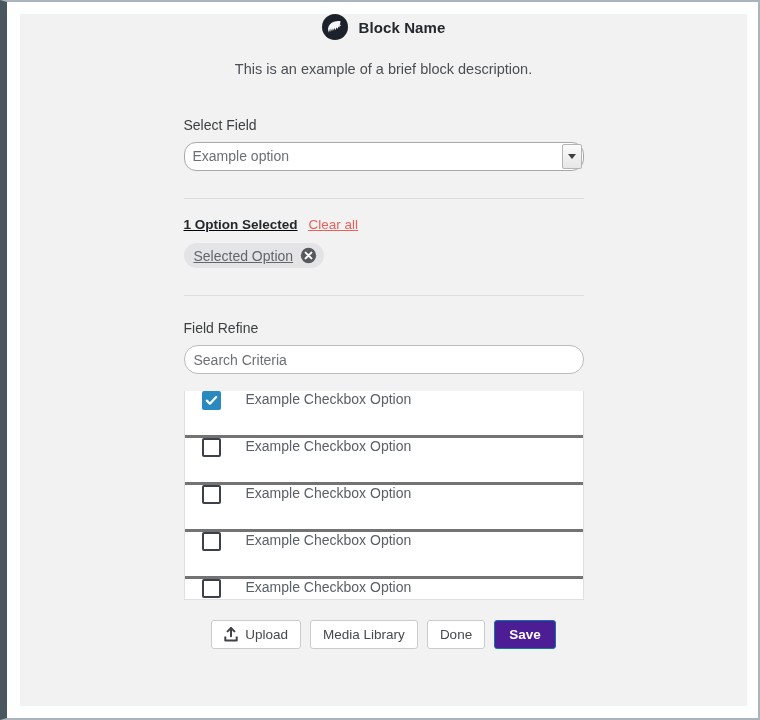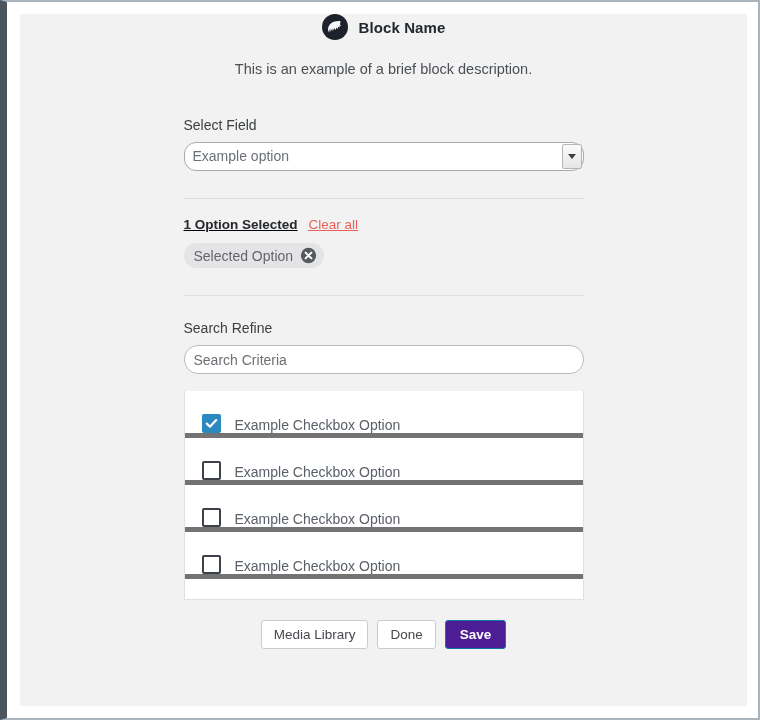--- a/index.html
+++ b/index.html
@@ -157,20 +157,21 @@
     gap: 7px;
     height: 25px;
     padding: 0 7px 0 10px;
     background: #e4e4e6;
     border-radius: 13px;
     box-sizing: border-box;
   }
   .chip-label {
     font-size: 14px;
     color: #61666b;
+    text-decoration: underline;
   }
   .chip-remove {
     width: 17px;
     height: 17px;
     flex: none;
     cursor: pointer;
   }
 
   
   .search-label { margin-top: 24px; }
@@ -196,26 +197,26 @@
     width: 400px;
     height: 209px;
     box-sizing: border-box;
     border: 1px solid #e0e0e0;
     border-top: none;
     background: #ffffff;
     overflow: hidden;
   }
   .cb-row {
     display: flex;
-    align-items: flex-end;
-    gap: 14px;
+    align-items: flex-start;
+    gap: 25px;
     height: 47px;
     padding: 0 0 0 17px;
     box-sizing: border-box;
-    border-bottom: 5px solid #737373;
+    border-bottom: 3px solid #737373;
     background: #ffffff;
     cursor: pointer;
   }
   .cb-box {
     width: 19px;
     height: 19px;
     flex: none;
     box-sizing: border-box;
     border: 2px solid #3b4049;
     border-radius: 2px;
@@ -306,21 +307,21 @@
           <span class="chip-label">Selected Option</span>
           <svg class="chip-remove" viewBox="0 0 20 20">
             <circle cx="10" cy="10" r="9" fill="#56595e"></circle>
             <path d="M6.6 6.6 L13.4 13.4 M13.4 6.6 L6.6 13.4" stroke="#ffffff" stroke-width="2.4" stroke-linecap="round"></path>
           </svg>
         </span>
       </div>
 
       <div class="divider"></div>
 
-      <div class="field-label search-label">Search Refine</div>
+      <div class="field-label search-label">Field Refine</div>
       <input class="search-input" type="text" placeholder="Search Criteria" style="">
 
       <div class="cb-list">
         <div class="cb-row checked">
           <span class="cb-box">
             <svg width="13" height="13" viewBox="0 0 13 13" aria-hidden="true">
               <path d="M1.8 6.6 L4.9 9.7 L11.2 3.1" stroke="#ffffff" stroke-width="2.2" fill="none" stroke-linecap="round" stroke-linejoin="round"></path>
             </svg>
           </span>
           <span class="cb-label">Example Checkbox Option</span>
@@ -337,20 +338,28 @@
           <span class="cb-box"></span>
           <span class="cb-label">Example Checkbox Option</span>
         </div>
         <div class="cb-row">
           <span class="cb-box"></span>
           <span class="cb-label">Example Checkbox Option</span>
         </div>
       </div>
 
       <div class="btn-bar">
+        <button class="btn">
+          <svg class="upload-ico" width="14" height="15" viewBox="0 0 14 15">
+            <path d="M7 1.2 L7 9.2" stroke="#3f4348" stroke-width="2" stroke-linecap="round"></path>
+            <path d="M3.6 4.4 L7 1 L10.4 4.4" stroke="#3f4348" stroke-width="2" fill="none" stroke-linecap="round" stroke-linejoin="round"></path>
+            <path d="M1.3 9.6 L1.3 13.6 L12.7 13.6 L12.7 9.6" stroke="#3f4348" stroke-width="2" fill="none" stroke-linejoin="round"></path>
+          </svg>
+          <span>Upload</span>
+        </button>
         <button class="btn">
           <span>Media Library</span>
         </button>
         <button class="btn">
           <span>Done</span>
         </button>
         <button class="btn btn-primary">
           <span>Save</span>
         </button>
       </div>

